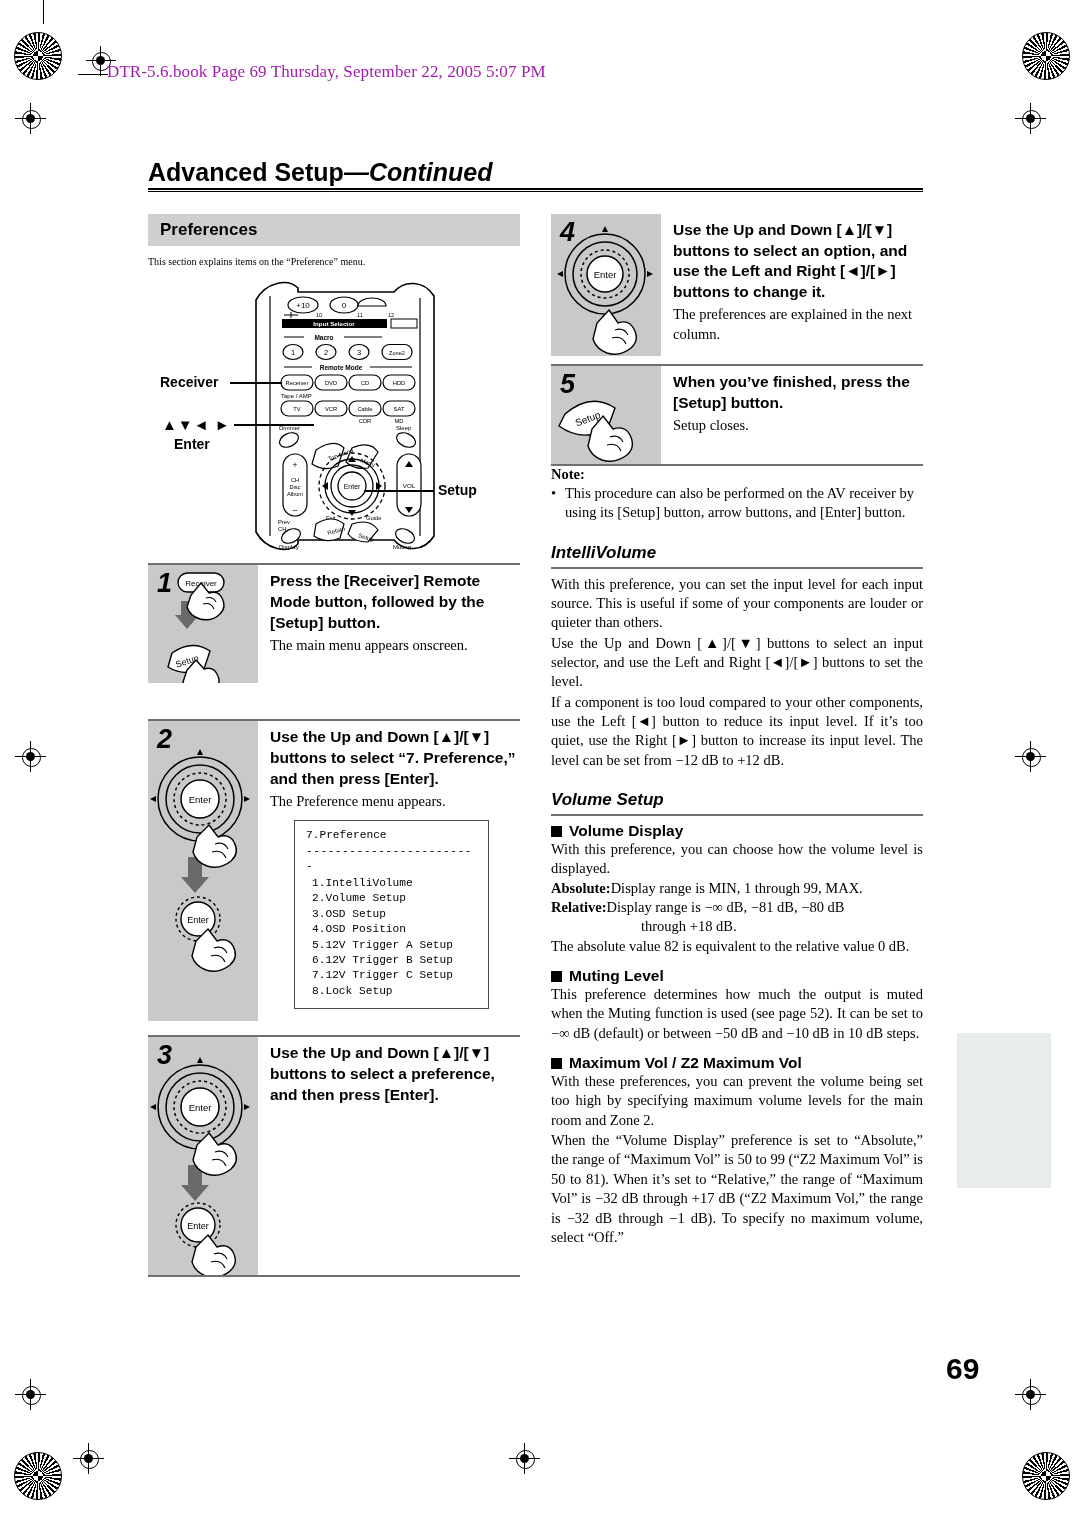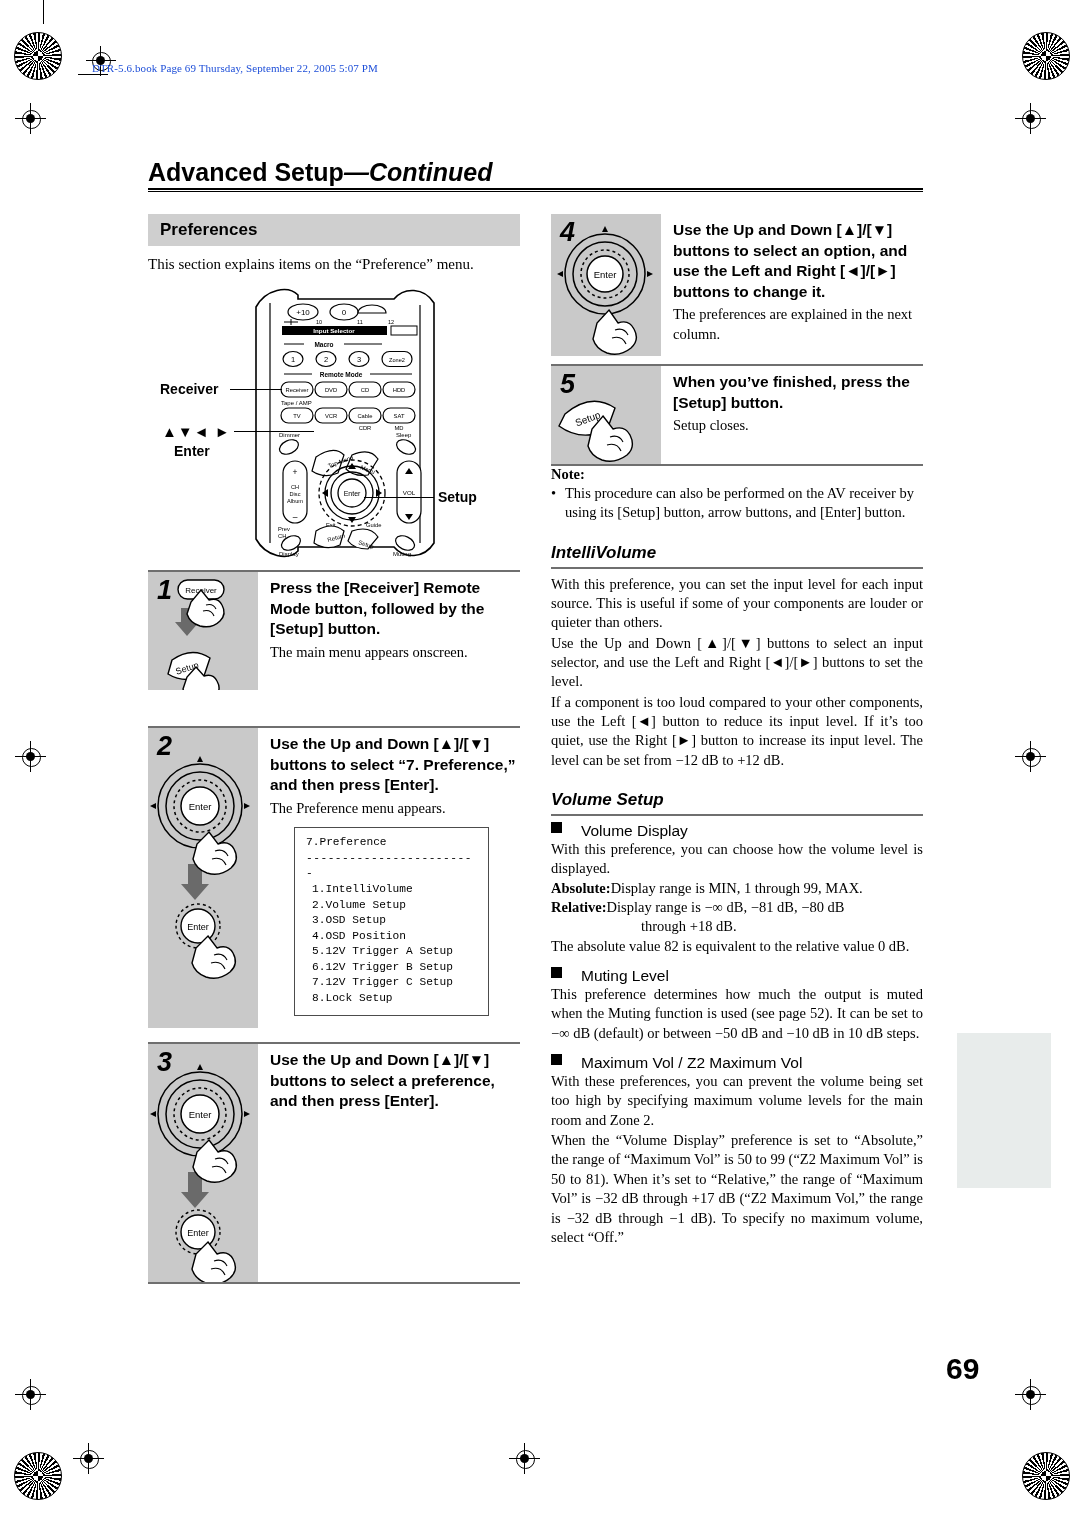--- a/index.html
+++ b/index.html
@@ -10,42 +10,42 @@
   .reg{position:absolute;}
   .reg .circ{position:absolute;border:1.3px solid #000;border-radius:50%;}
   .reg .vl,.reg .hl{position:absolute;background:#000;}
   .corner-burst{position:absolute;width:46px;height:46px;border-radius:50%;
      background:
        repeating-conic-gradient(#000 0 6deg,#fff 6deg 12deg);
      border:1px solid #000;}
   .cmyk-bar{position:absolute;background:#000;}
 
   
-  .bookline{position:absolute;left:92px;top:62px;font-family:"Liberation Serif",serif;
-            font-size:11px;letter-spacing:.1px;white-space:nowrap;color:#1d4ed8;}
+  .bookline{position:absolute;left:107px;top:62px;font-family:"Liberation Serif",serif;
+            font-size:17px;letter-spacing:.1px;white-space:nowrap;color:#a21caf;}
   .bookline-rule{position:absolute;left:78px;top:74px;width:30px;height:1px;background:#000;}
 
   .chapter{position:absolute;left:148px;top:158px;width:775px;
            font-family:"Liberation Sans",sans-serif;font-weight:bold;
            font-size:25px;white-space:nowrap;}
   .chapter .cont{font-style:italic;font-weight:bold;}
   .chapter-rule{position:absolute;left:148px;top:188px;width:775px;height:4px;
                 border-top:2.5px solid #000;border-bottom:1px solid #000;
                 background:#fff;box-sizing:border-box;}
 
   
   .col-left{position:absolute;left:148px;top:214px;width:372px;}
   .col-right{position:absolute;left:551px;top:214px;width:372px;}
 
   
   .band{background:#cfcfcf;height:32px;display:flex;align-items:center;
         padding-left:12px;box-sizing:border-box;
         font-family:"Liberation Sans",sans-serif;font-weight:bold;font-size:17px;}
 
-  .intro{font-size:15px;line-height:1.33;margin-top:9px;}
+  .intro{font-size:10px;line-height:1.33;margin-top:9px;}
 
   
   .remote-wrap{position:relative;height:285px;margin-top:6px;}
   .lbl{position:absolute;font-family:"Liberation Sans",sans-serif;
        font-weight:bold;font-size:14px;color:#000;white-space:nowrap;}
   .leader{position:absolute;height:1.5px;background:#000;}
 
   
   .step{display:flex;border-top:2.2px solid #6f6f6f;}
   .step-gfx{width:110px;background:#c9c9c9;position:relative;flex:none;}
@@ -67,22 +67,22 @@
   
   .h-note{font-family:"Liberation Serif",serif;font-weight:bold;font-size:14.5px;
           }
   .bullet{display:flex;font-size:14.5px;line-height:1.33;margin-top:1px;}
   .bullet .dot{width:14px;flex:none;}
   .sub-head{font-family:"Liberation Sans",sans-serif;font-style:italic;
             font-weight:bold;font-size:17px;margin-top:20px;}
   .sub-rule{border-top:2.2px solid #6f6f6f;margin-top:4px;margin-bottom:6px;}
   p.body{font-size:14.5px;line-height:1.335;margin:0 0 0 0;text-align:justify;}
   p.body + p.body{margin-top:1px;}
-  .sq-head{font-family:"Liberation Sans",sans-serif;font-weight:normal;font-size:15.5px;
-           margin-top:11px;display:flex;gap:19px;}
+  .sq-head{font-family:"Liberation Sans",sans-serif;font-weight:bold;font-size:15.5px;
+           margin-top:11px;display:flex;align-items:center;gap:7px;}
   .sq{display:inline-block;width:11px;height:11px;background:#000;flex:none;}
   .hang{font-size:14.5px;line-height:1.335;}
   .hang b{font-family:"Liberation Serif",serif;font-weight:bold;}
   .indent{margin-left:90px;}
 
   
   .sidetab{position:absolute;left:957px;top:1033px;width:94px;height:155px;
            background:#e8eceb;}
 
   

